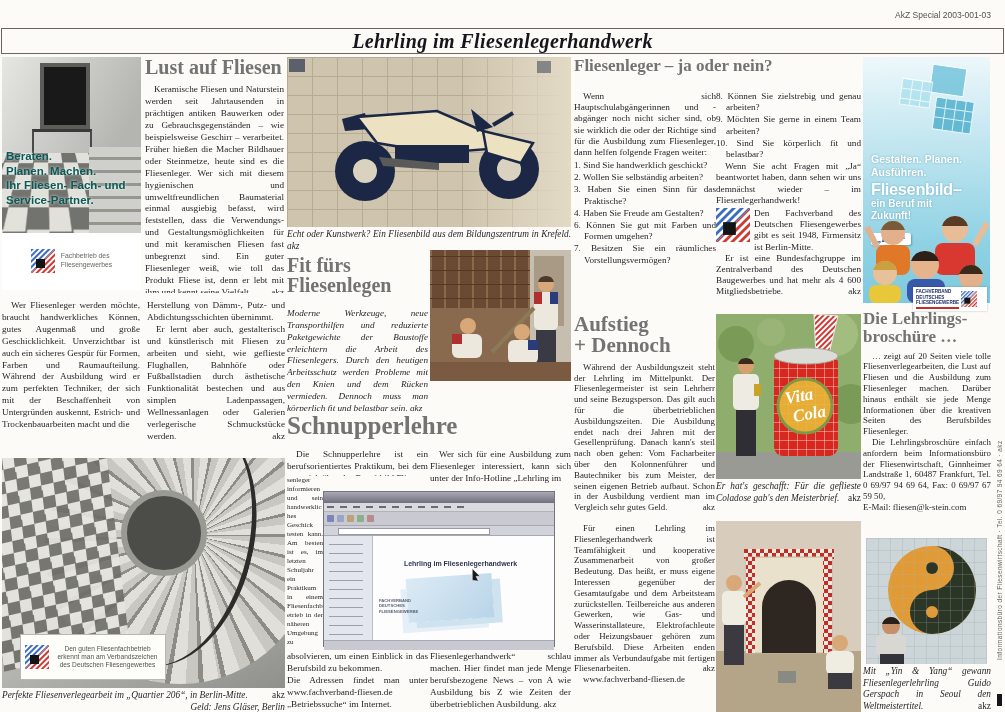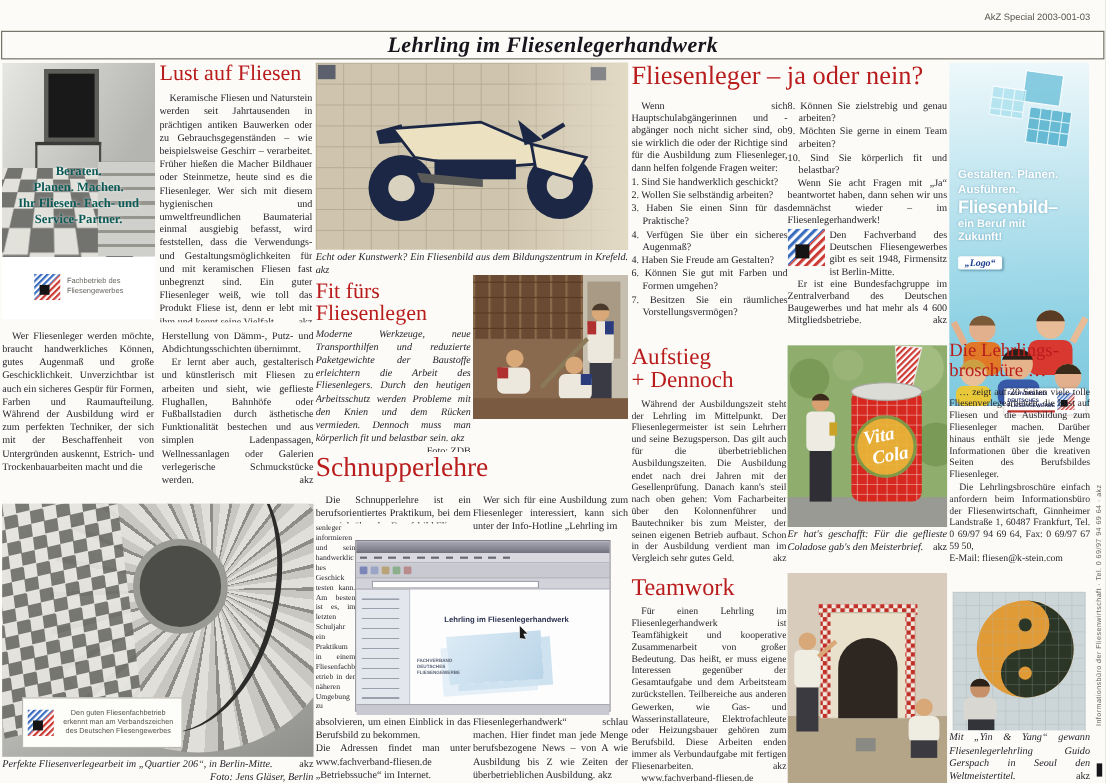--- a/index.html
+++ b/index.html
@@ -4,40 +4,40 @@
 <style>
   html,body{margin:0;padding:0}
   body{background:#c9c7c0;font-family:"Liberation Serif","DejaVu Serif",serif;color:#211f26}
   .page{position:relative;width:1005px;height:712px;margin:0 auto;background:#fcfbf7;overflow:hidden}
   .abs{position:absolute}
   
   .edition{top:10px;right:14px;font-family:"Liberation Sans","DejaVu Sans",sans-serif;font-size:8.5px;color:#57534b}
   .title-band{left:1px;top:28px;width:1001px;height:24px;border:1px solid #6a665c;display:flex;align-items:center;justify-content:center;background:#fcfbf7}
   .main-title{margin:0;font-size:20px;font-style:italic;font-weight:bold;letter-spacing:.4px;color:#16151c}
   
-  h2{margin:0;font-weight:normal;color:#b91c1c;line-height:1.02}
+  h2{margin:0;font-weight:bold;color:#737373;line-height:1.02}
   .h-xl{font-size:25px}
   .h-lg{font-size:20px}
   .h-md{font-size:17px}
   .body{font-size:9.2px;line-height:11.9px;text-align:justify;hyphens:auto;overflow-wrap:break-word;overflow:hidden}
   .body p{margin:0;text-indent:9px}
   .dense{font-size:8.9px;line-height:10.8px}
   .ital{font-style:italic}
   .credit{float:right;font-style:normal}
   .cap{font-style:italic;font-size:9.3px;line-height:11.7px;text-align:justify;overflow:hidden}
   .preline{white-space:pre-line}
   .q{padding-left:10px;text-indent:-10px;margin-bottom:1px}
   
   .sec-leftad{left:2px;top:57px;width:139px;height:233px;background:#fff;overflow:hidden}
   .ad-photo{position:relative;width:139px;height:176px;background:linear-gradient(118deg,#e6e6e2,#b4b4b0 70%);overflow:hidden}
   .win-frame{position:absolute;left:38px;top:6px;width:42px;height:58px;background:#191919;border:4px solid #5c5c58}
   .console{position:absolute;left:30px;top:72px;width:56px;height:26px;border-top:3px solid #3a3a38;border-left:2px solid #4a4a48;border-right:2px solid #4a4a48}
   .checker-floor{position:absolute;left:-8px;top:96px;width:104px;height:84px;background:repeating-conic-gradient(#6e6e6a 0% 25%,#e3e2dc 0% 50%);background-size:27px 27px;transform:perspective(120px) rotateX(48deg);transform-origin:top;opacity:.95}
   .stairs-right{position:absolute;right:0;bottom:0;width:52px;height:86px;background:repeating-linear-gradient(#cfcfcb 0 10px,#96968f 10px 13px)}
-  .ad-text{position:absolute;left:4px;top:92px;width:131px;text-align:center;font-family:Liberation Serif, serif;font-weight:bold;font-size:11.5px;line-height:14.5px;color:#0b5a56;text-shadow:0 0 3px rgba(255,255,255,.85)}
+  .ad-text{position:absolute;left:4px;top:92px;width:131px;font-family:Liberation Sans, sans-serif;font-weight:bold;font-size:11.5px;line-height:14.5px;color:#0b5a56;text-shadow:0 0 3px rgba(255,255,255,.85)}
   .ad-logo-strip{display:flex;align-items:center;justify-content:center;gap:6px;height:55px;background:#fff}
   .logo-caption{font-family:"Liberation Sans","DejaVu Sans",sans-serif;font-size:6.8px;line-height:8.5px;color:#6a6760}
   .fvlogo{width:24px;height:24px}
   .fvlogo.sm{width:16px;height:16px}
   .sec-lust{left:145px;top:57px;width:139px;height:236px;overflow:hidden}
   .sec-lust h2{margin-bottom:7px}
   .sec-kreativ{left:2px;top:294px;width:283px;height:163px;overflow:hidden}
   .kre-cols{display:flex;gap:7px;margin-top:6px}
   .kre-cols>div{width:138px}
   .sec-stair{left:2px;top:458px;width:283px;height:230px;background:linear-gradient(155deg,#ecece8,#8f8f8b);overflow:hidden}
@@ -46,21 +46,21 @@
   .stair-checker{position:absolute;left:-12px;top:-10px;width:128px;height:210px;background:repeating-conic-gradient(#6e6e68 0% 25%,#e6e5df 0% 50%);background-size:24px 24px;transform:rotate(-7deg) skewY(-6deg);opacity:.9}
   .rail{position:absolute;left:96px;top:-40px;width:150px;height:250px;border-radius:50%;border-right:5px solid #2c2c2a;transform:rotate(14deg)}
   .stair-badge{position:absolute;left:18px;bottom:8px;width:146px;height:46px;background:#fdfdfa;border:1px solid #b9b7af;display:flex;align-items:center;gap:5px;padding:2px 4px;box-sizing:border-box}
   .stair-badge .txt{font-family:"Liberation Sans","DejaVu Sans",sans-serif;font-size:6.6px;line-height:8.2px;color:#57544c;text-align:center;flex:1}
   .stair-caps{left:2px;top:690px;width:283px}
   .sec-moto{left:287px;top:57px;width:284px;height:170px;background:#cfc5ae;overflow:hidden}
   .moto-tiles{position:absolute;inset:0;background-image:linear-gradient(#b6ab95 1px,transparent 1px),linear-gradient(90deg,#b6ab95 1px,transparent 1px);background-size:25px 19px}
   .moto-light{position:absolute;right:0;top:0;width:110px;height:170px;background:linear-gradient(90deg,transparent,#e3dac6)}
   .moto-caption{left:287px;top:229px;width:284px}
   .sec-fit{left:287px;top:255px;width:141px;height:156px;overflow:hidden}
-  .sec-fit h2{margin-bottom:2px}
+  .sec-fit h2{margin-bottom:12px}
   .sec-workers{left:430px;top:250px;width:141px;height:131px;overflow:hidden}
   .schn-h{left:287px;top:413px;width:262px}
   .schn-intro{left:287px;top:449px;width:141px;height:27px}
   .schn-narrow{left:287px;top:476px;width:36px;height:172px;font-size:7px;line-height:9px;text-align:justify;overflow:hidden;overflow-wrap:break-word}
   .schn-below{left:287px;top:651px;width:141px;height:61px}
   .schn-rtop{left:430px;top:449px;width:141px;height:40px}
   .schn-rbot{left:430px;top:651px;width:141px;height:61px}
   
   .browser{left:323px;top:491px;width:232px;height:156px;background:#fff;border:1px solid #76757e;box-sizing:border-box;font-family:"Liberation Sans","DejaVu Sans",sans-serif}
   .bw-title{height:11px;background:linear-gradient(#a9a9b6,#70707e)}
@@ -72,37 +72,37 @@
   .bw-body{display:flex;height:104px}
   .bw-side{width:48px;background:#e3e6ec;border-right:1px solid #bcc0c8;background-image:repeating-linear-gradient(#9aa0ac 0 1px,transparent 1px 9px);background-size:34px 100%;background-position:5px 8px;background-repeat:no-repeat}
   .bw-main{position:relative;flex:1;background:#fdfdfe}
   .bw-head{position:absolute;left:0;right:6px;top:24px;text-align:center;font-size:7px;font-weight:bold;color:#2c3350}
   .bw-collage{position:absolute;left:34px;top:40px;width:86px;height:44px;background:linear-gradient(135deg,#dcebf5,#b9d4e8);transform:rotate(-4deg);box-shadow:8px 6px 0 #cfe2f0,-6px 10px 0 #e4eff7}
   .bw-logo{position:absolute;left:6px;top:62px;font-size:4.2px;line-height:5.4px;font-weight:bold;color:#5c6478}
   .bw-cursor{position:absolute;left:96px;top:30px;width:16px;height:16px}
   .bw-status{height:9px;background:#c9c9d2;border-top:1px solid #a9a9b2}
   
   .janein-h{left:574px;top:57px;width:287px}
-  .janein-h h2{font-size:24px}
+  .janein-h h2{font-size:17px}
   .janein-intro{left:574px;top:91px;width:142px;height:69px;line-height:11.2px}
   .janein-q17{left:574px;top:160px;width:142px;height:153px;line-height:11.2px}
   .janein-c6{left:716px;top:91px;width:145px;height:221px;line-height:11.2px;overflow:hidden}
   .fv-row{display:flex;gap:4px;margin-top:2px}
   .fv-row .fvlogo{width:34px;height:34px;flex:0 0 auto}
   .sec-auf{left:574px;top:314px;width:141px;height:209px;overflow:hidden}
   .sec-auf h2{margin-bottom:5px}
   .sec-team{left:574px;top:523px;width:141px;height:189px;overflow:hidden}
   .sec-team h2{font-size:22px;margin-bottom:5px}
   .url-line{margin-top:1px;text-indent:0}
   
   .sec-cola{left:716px;top:314px;width:145px;height:165px;overflow:hidden;background:#8fae6e}
   .cola-cap{left:716px;top:481px;width:145px;height:39px}
   .sec-arch{left:716px;top:521px;width:145px;height:191px;overflow:hidden;background:#d8cdbc}
   
-  .sec-rad{left:863px;top:57px;width:127px;height:312px;background:linear-gradient(178deg,#eef8fb 0%,#c2e6f0 35%,#8fd2e4 75%,#7ec8de 100%);overflow:visible}
+  .sec-rad{left:863px;top:57px;width:127px;height:246px;background:linear-gradient(178deg,#eef8fb 0%,#c2e6f0 35%,#8fd2e4 75%,#7ec8de 100%);overflow:visible}
   .rad-tiles{position:absolute;right:6px;top:6px;width:96px;height:78px;opacity:.85}
   .rad-text{position:absolute;left:8px;top:96px;color:#fff;font-family:"Liberation Sans","DejaVu Sans",sans-serif;font-weight:bold;text-shadow:0 0 2px rgba(40,110,140,.5)}
   .rad-l1{font-size:10.5px;line-height:12.5px}
   .rad-big{font-size:16.5px;letter-spacing:-.4px;line-height:18px;margin-top:2px}
   .rad-sub{font-size:10px;line-height:11.5px}
   .logo-badge{position:absolute;left:8px;top:176px;background:#fff;border-radius:2px;padding:1px 6px;color:#1d3f8f;font-family:"Liberation Serif",serif;font-style:italic;font-weight:bold;font-size:9px;box-shadow:1px 1px 2px rgba(0,60,90,.35)}
   .rad-people{position:absolute;left:0;bottom:0;width:127px;height:96px}
   .verband{position:absolute;right:3px;bottom:-8px;width:68px;background:#fff;padding:2px 3px;box-shadow:0 0 2px rgba(0,0,0,.25);display:flex;gap:2px;align-items:center}
   .vb-text{font-family:"Liberation Sans","DejaVu Sans",sans-serif;font-weight:bold;font-size:4.6px;line-height:5.6px;color:#1c2a66}
   .vb-red{height:2px;background:#c33028;margin-top:1px}
@@ -214,21 +214,21 @@
       <svg class="fvlogo" viewBox="0 0 24 24">
         <polygon points="0,0 24,0 0,24" fill="url(#bs)"></polygon>
         <polygon points="24,0 24,24 0,24" fill="url(#rs)"></polygon>
         <rect x="5" y="10" width="9" height="9" fill="#141414"></rect>
       </svg>
       <div class="txt">Den guten Fliesenfachbetrieb erkennt man am Verbandszeichen des Deutschen Fliesengewerbes</div>
     </div>
   </div>
   <div class="abs cap stair-caps">
     <div><span>Perfekte Fliesenverlegearbeit im „Quartier 206“, in Berlin-Mitte.</span><span class="credit">akz</span></div>
-    <div style="text-align:right">Foto: Jens Gläser, Berlin</div>
+    <div style="text-align:right">Geld: Jens Gläser, Berlin</div>
   </div>
 
   
   <div class="abs sec-moto">
     <div class="moto-tiles"></div>
     <div class="moto-light"></div>
     <svg viewBox="0 0 284 170" style="position:absolute;inset:0">
       <rect x="2" y="2" width="16" height="13" fill="#2a3550" opacity=".7"></rect>
       <rect x="250" y="4" width="14" height="12" fill="#2a3550" opacity=".5"></rect>
       <circle cx="78" cy="114" r="30" fill="#1b2745"></circle>
@@ -327,21 +327,20 @@
   <div class="abs janein-h">
     <h2>Fliesenleger – ja oder nein?</h2>
   </div>
   <div class="abs body janein-intro">
     <p>Wenn sich Hauptschulabgängerinnen und -abgänger noch nicht sicher sind, ob sie wirklich die oder der Richtige sind für die Ausbildung zum Fliesenleger, dann helfen folgende Fragen weiter:</p>
   </div>
   <div class="abs body janein-q17">
     <div class="q">1. Sind Sie handwerklich geschickt?</div>
     <div class="q">2. Wollen Sie selbständig arbeiten?</div>
     <div class="q">3. Haben Sie einen Sinn für das Praktische?</div>
-    <div class="q">4. Verfügen Sie über ein sicheres Augenmaß?</div>
     <div class="q">4. Haben Sie Freude am Gestalten?</div>
     <div class="q">6. Können Sie gut mit Farben und Formen umgehen?</div>
     <div class="q">7. Besitzen Sie ein räumliches Vorstellungsvermögen?</div>
   </div>
   <div class="abs body janein-c6">
     <div class="q">8. Können Sie zielstrebig und genau arbeiten?</div>
     <div class="q">9. Möchten Sie gerne in einem Team arbeiten?</div>
     <div class="q">10. Sind Sie körperlich fit und belastbar?</div>
     <p style="text-indent:9px">Wenn Sie acht Fragen mit „Ja“ beantwortet haben, dann sehen wir uns demnächst wieder – im Fliesenlegerhandwerk!</p>
     <div class="fv-row">
@@ -359,21 +358,20 @@
   <div class="abs sec-auf">
     <h2 class="h-lg preline" style="font-size:21px">Aufstieg
 + Dennoch</h2>
     <div class="body dense">
       <p><span>Während der Ausbildungszeit steht der Lehrling im Mittelpunkt. Der Fliesenlegermeister ist sein Lehrherr und seine Bezugsperson. Das gilt auch für die überbetrieblichen Ausbildungszeiten. Die Ausbildung endet nach drei Jahren mit der Gesellenprüfung. Danach kann's steil nach oben gehen: Vom Facharbeiter über den Kolonnenführer und Bautechniker bis zum Meister, der seinen eigenen Betrieb aufbaut. Schon in der Ausbildung verdient man im Vergleich sehr gutes Geld.</span><span class="credit">akz</span></p>
     </div>
   </div>
 
   
   <div class="abs sec-team">
-    <h2>Teamwork</h2>
     <div class="body dense">
       <p><span>Für einen Lehrling im Fliesenlegerhandwerk ist Teamfähigkeit und kooperative Zusammenarbeit von großer Bedeutung. Das heißt, er muss eigene Interessen gegenüber der Gesamtaufgabe und dem Arbeitsteam zurückstellen. Teilbereiche aus anderen Gewerken, wie Gas- und Wasserinstallateure, Elektrofachleute oder Heizungsbauer gehören zum Berufsbild. Diese Arbeiten enden immer als Verbundaufgabe mit fertigen Fliesenarbeiten.</span><span class="credit">akz</span></p>
       <p class="url-line">www.fachverband-fliesen.de</p>
     </div>
   </div>
 
   
   <div class="abs sec-cola">
     <svg viewBox="0 0 145 165" style="position:absolute;inset:0">
       <rect width="145" height="165" fill="#8fae6e"></rect>

